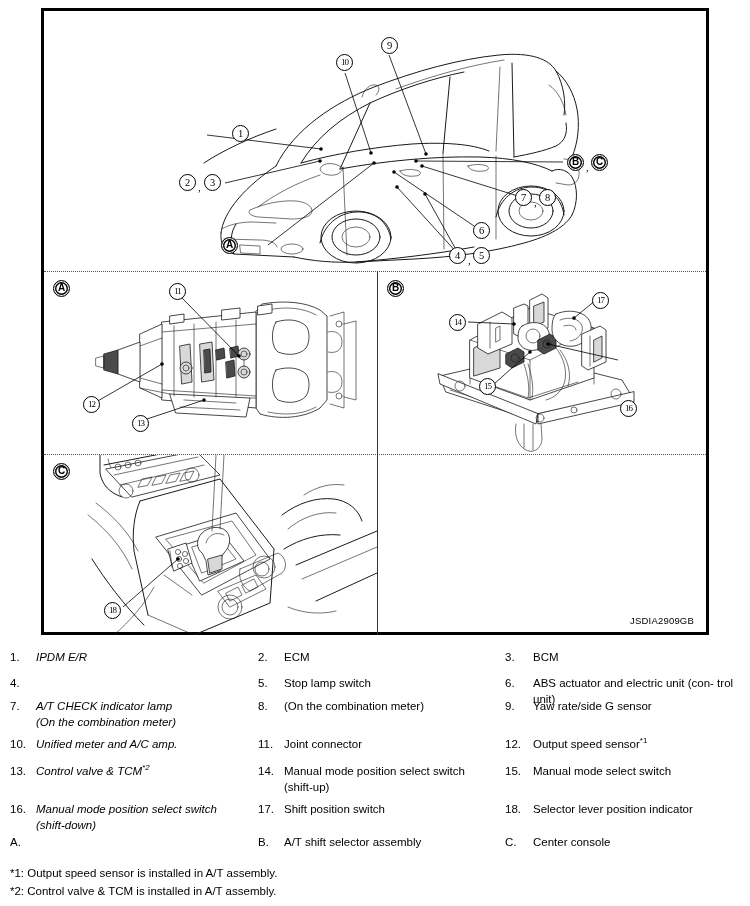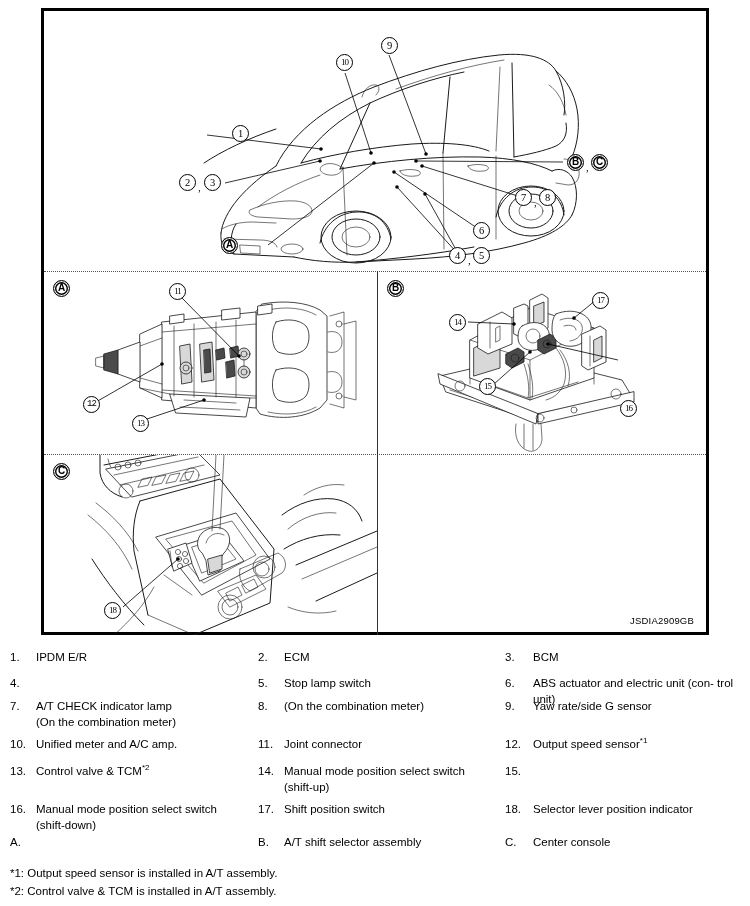--- a/index.html
+++ b/index.html
@@ -150,21 +150,21 @@
     font-size: 11.5px;
     line-height: 15.5px;
   }
   .legend-num {
     position: absolute;
     font-size: 11.5px;
     line-height: 15.5px;
     text-align: left;
   }
   .col1-num { left: 10px; }
-  .col1-txt { left: 36px; width: 218px; }
+  .col1-txt { left: 36px; width: 218px; font-style: italic; }
   .col2-num { left: 258px; }
   .col2-txt { left: 284px; width: 215px; }
   .col3-num { left: 505px; }
   .col3-txt { left: 533px; width: 212px; }
 
   sup.note {
     font-size: 8px;
     vertical-align: super;
     line-height: 0;
   }
@@ -390,21 +390,21 @@
     <svg class="leaders" viewBox="0 0 333 182">
       <line x1="138" y1="26" x2="195" y2="84"></line>
       <circle class="dotmark" cx="195" cy="84" r="1.8"></circle>
       <line x1="52" y1="130" x2="118" y2="92"></line>
       <circle class="dotmark" cx="118" cy="92" r="1.8"></circle>
       <line x1="100" y1="148" x2="160" y2="128"></line>
       <circle class="dotmark" cx="160" cy="128" r="1.8"></circle>
     </svg>
 
     <div class="callout wide" style="left:125px;top:11px;">11</div>
-    <div class="callout wide" style="left:39px;top:124px;font-family:Liberation Mono, monospace;">12</div>
+    <div class="callout wide" style="left:39px;top:124px;">12</div>
     <div class="callout wide" style="left:88px;top:143px;">13</div>
   </div>
 
   <div class="panel" id="panel-b">
     <div class="callout letter" style="left:9px;top:8px;">B</div>
 
     <svg class="art" viewBox="0 0 328 182">
 
       <path class="fillwhite" d="M68,120 L160,150 L256,128 L244,108 L148,84 L62,104 Z"></path>
       <path class="thin" d="M72,118 L160,146 L250,126"></path>
@@ -625,20 +625,21 @@
     <div class="legend-num col1-num">13.</div>
     <div class="legend-cell col1-txt">
       <span>Control valve &amp; TCM</span><sup class="note">*2</sup>
     </div>
     <div class="legend-num col2-num">14.</div>
     <div class="legend-cell col2-txt">
       <div>Manual mode position select switch</div>
       <div>(shift-up)</div>
     </div>
     <div class="legend-num col3-num">15.</div>
+    <div class="legend-cell col3-txt">Manual mode select switch</div>
   </div>
 
   <div class="legend-row" style="height:33px;">
     <div class="legend-num col1-num">16.</div>
     <div class="legend-cell col1-txt">
       <div>Manual mode position select switch</div>
       <div>(shift-down)</div>
     </div>
     <div class="legend-num col2-num">17.</div>
     <div class="legend-cell col2-txt">Shift position switch</div>

